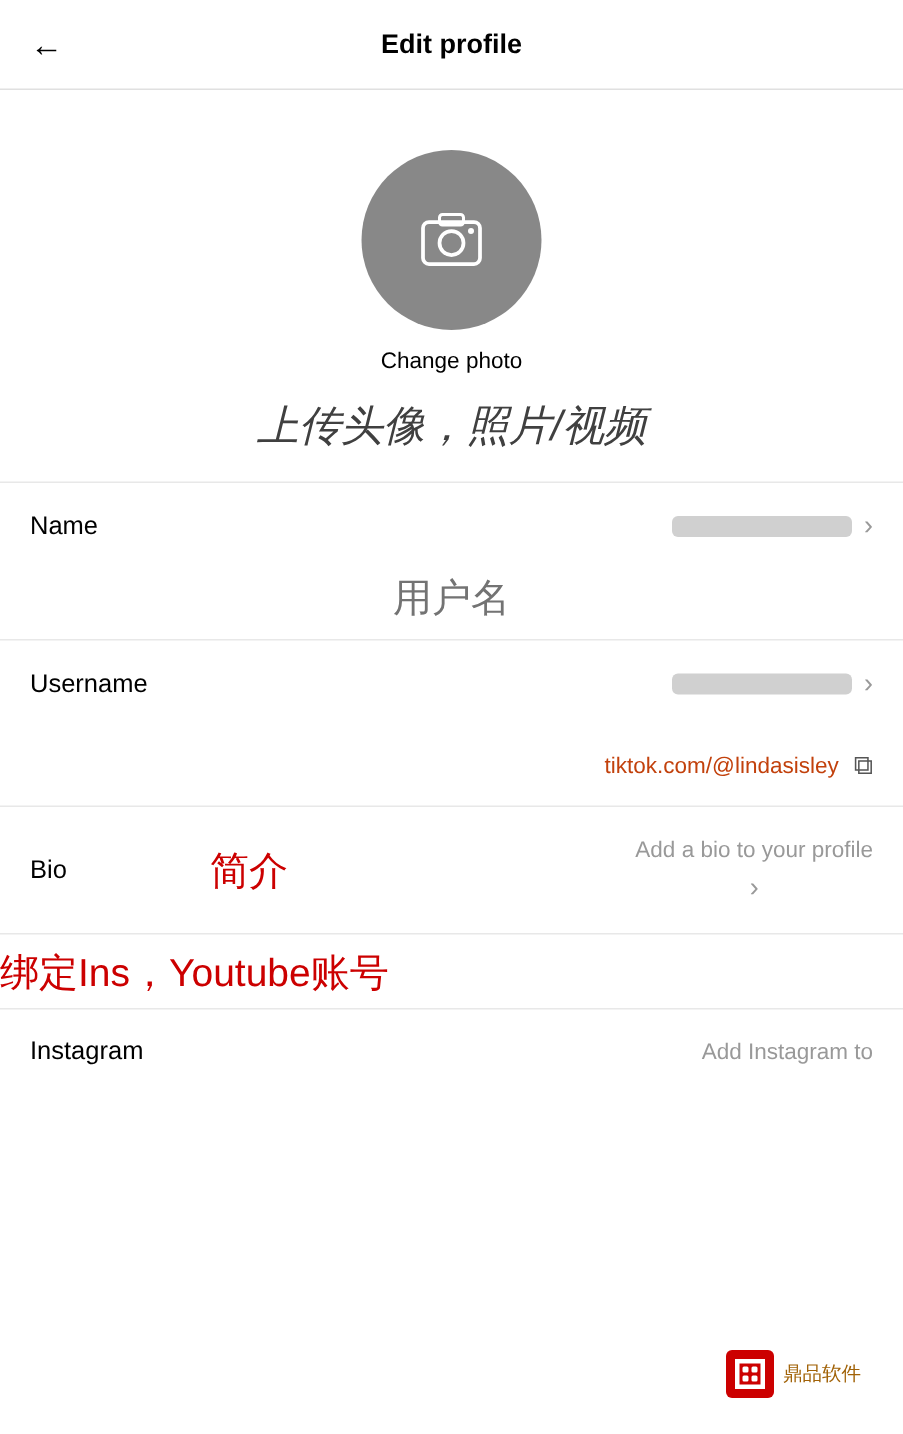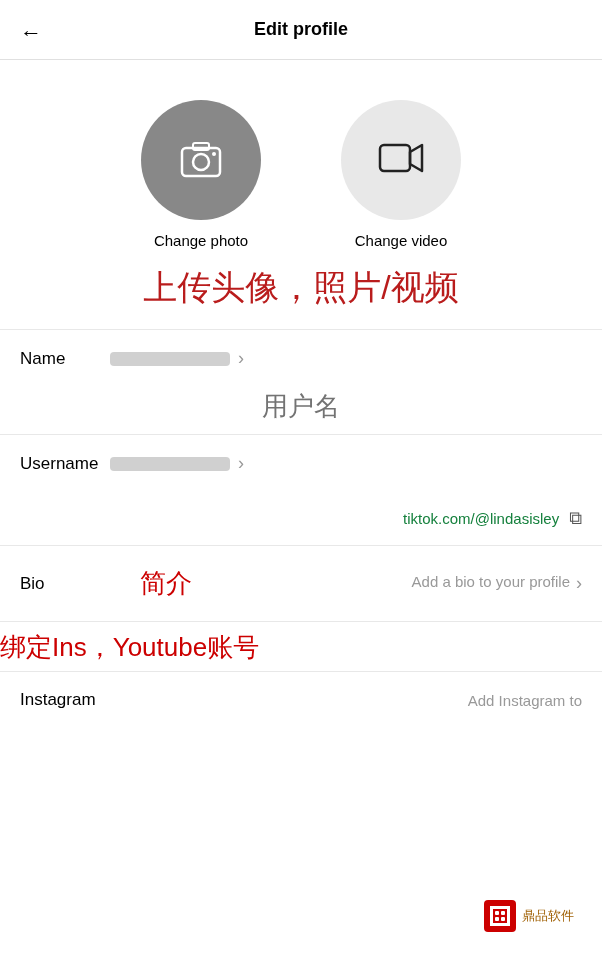--- a/index.html
+++ b/index.html
@@ -74,45 +74,46 @@
       height: 50px;
     }
     .media-label {
       font-size: 15px;
       color: #000;
     }
 
     
     .annotation {
       text-align: center;
-      color: #b91c1c;
-      font-size: 34px;
+      color: #404040;
+      font-size: 28px;
       font-weight: 500;
       padding: 6px 0 18px;
+      font-style: italic;
     }
     .annotation-2 {
       text-align: center;
       color: #737373;
       font-size: 26px;
       font-weight: 500;
       padding: 2px 0 10px;
     }
     .annotation-3 {
       text-align: left;
       color: #cc0000;
       font-size: 26px;
       font-weight: 500;
       padding: 8px 0 6px;
     }
 
     
     .form-row {
       display: flex;
       align-items: center;
-      justify-content: flex-start;
+      justify-content: space-between;
       padding: 18px 20px;
       border-top: 1px solid #e8e8e8;
       min-height: 58px;
     }
     .form-row:last-child {
       border-bottom: 1px solid #e8e8e8;
     }
     .form-label {
       font-size: 17px;
       font-weight: 500;
@@ -138,21 +139,21 @@
     
     .url-row {
       display: flex;
       align-items: center;
       justify-content: flex-end;
       padding: 16px 20px;
       gap: 10px;
     }
     .url-text {
       font-size: 15px;
-      color: #15803d;
+      color: #c2410c;
     }
     .copy-icon {
       font-size: 18px;
       color: #555;
       cursor: pointer;
     }
 
     
     .bio-row {
       display: flex;
@@ -162,21 +163,23 @@
       border-top: 1px solid #e8e8e8;
       border-bottom: 1px solid #e8e8e8;
     }
     .bio-left {
       display: flex;
       align-items: center;
       gap: 30px;
     }
     .bio-right {
       display: flex;
+      align-items: center;
       gap: 6px;
+      flex-direction: column;
     }
     .bio-placeholder-text {
       font-size: 15px;
       color: #999;
     }
 
     
     .instagram-row {
       display: flex;
       align-items: center;
@@ -251,31 +254,20 @@
           <rect x="6" y="15" width="38" height="28" rx="4" stroke="white" stroke-width="2.5" fill="none"></rect>
           <circle cx="25" cy="29" r="8" stroke="white" stroke-width="2.5" fill="none"></circle>
           <rect x="17" y="10" width="16" height="7" rx="2" stroke="white" stroke-width="2" fill="none"></rect>
           <circle cx="38" cy="21" r="2" fill="white"></circle>
         </svg>
       </span>
     </div>
     <span class="media-label">Change photo</span>
   </div>
 
-  <div class="media-item">
-    <div class="video-circle">
-      <span class="video-icon">
-        <svg viewBox="0 0 50 50" fill="none" xmlns="http://www.w3.org/2000/svg">
-          <rect x="4" y="12" width="30" height="26" rx="4" stroke="#222" stroke-width="2.5" fill="none"></rect>
-          <path d="M34 19l12-7v26l-12-7V19z" stroke="#222" stroke-width="2.5" fill="none" stroke-linejoin="round"></path>
-        </svg>
-      </span>
-    </div>
-    <span class="media-label">Change video</span>
-  </div>
 </div>
 
 <div class="annotation">上传头像，照片/视频</div>
 
 <div class="form-row">
   <span class="form-label">Name</span>
   <div class="form-value-area">
     <div class="form-value-placeholder"></div>
     <span class="chevron">›</span>
   </div>

